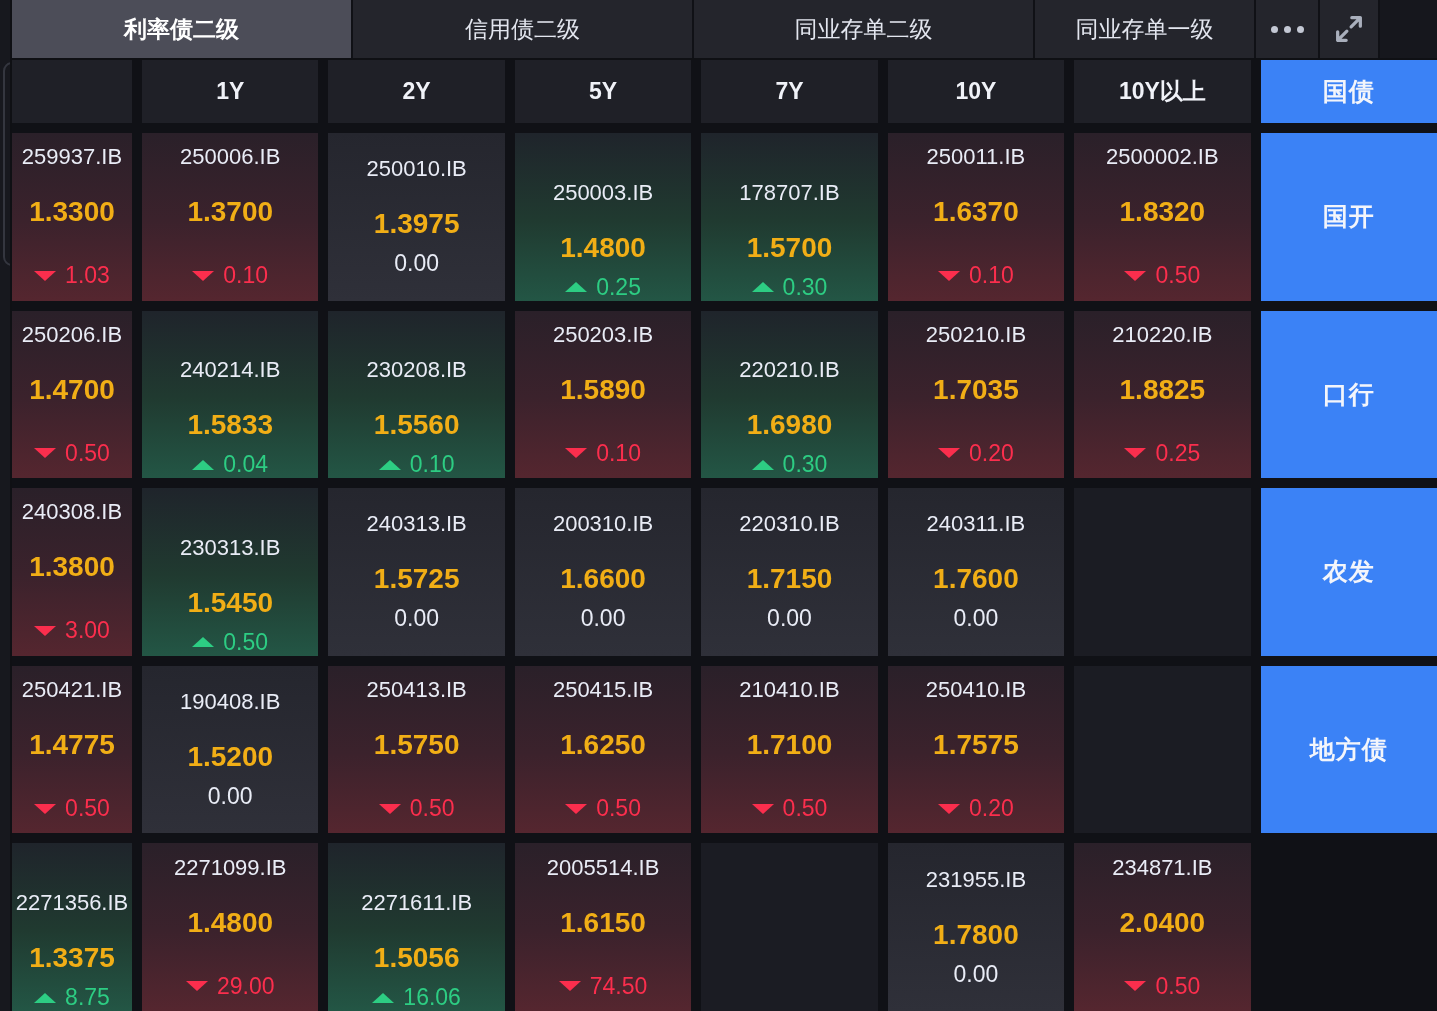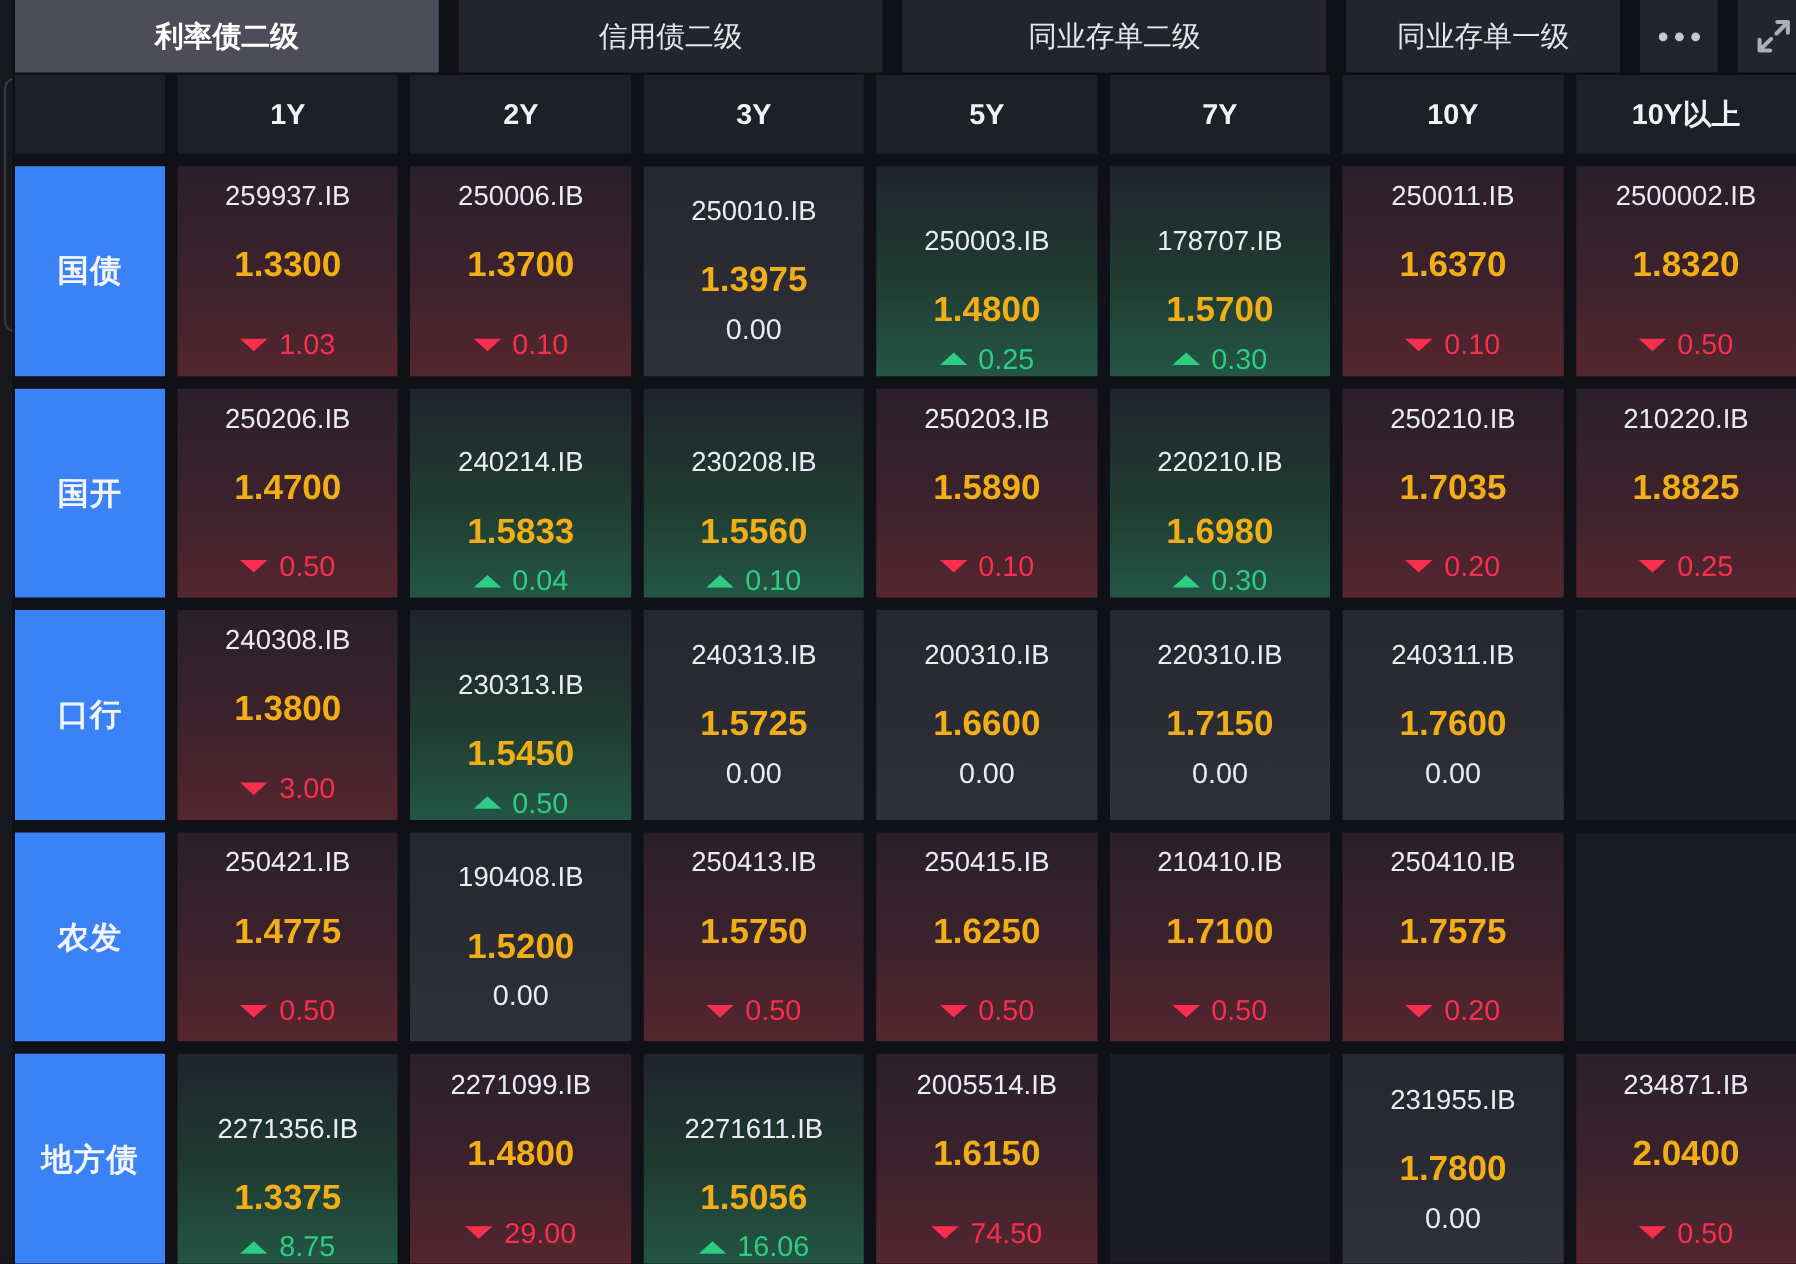--- a/index.html
+++ b/index.html
@@ -11,21 +11,21 @@
   }
   .app{position:relative;width:1437px;height:1011px;display:flex;}
 
   
   .left-strip{flex:none;width:10px;height:100%;background:#17181e;border-right:2px solid #0f1014;position:relative;overflow:hidden;}
   .corner-frag{position:absolute;top:62px;left:3px;width:16px;height:200px;border:2px solid #34363f;border-radius:9px;}
 
   .main{flex:1;min-width:0;display:flex;flex-direction:column;}
 
   
-  .tabbar{flex:none;height:58px;background:#101116;display:flex;align-items:stretch;gap:16px;border-bottom:2px solid #0f1014;}
+  .tabbar{flex:none;height:58px;background:#101116;display:flex;align-items:stretch;gap:2px;border-bottom:2px solid #0f1014;}
   .tab{flex:none;display:flex;align-items:center;justify-content:center;background:#24252c;color:#e3e6ef;font-size:23px;cursor:pointer;}
   .tab:nth-child(1),.tab:nth-child(2),.tab:nth-child(3){width:339px;}
   .tab:nth-child(4){width:219px;font-family:Liberation Serif, serif;}
   .tab.active{background:#4c4d58;color:#ffffff;font-weight:bold;}
   .icon-btn{flex:none;display:flex;align-items:center;justify-content:center;background:#24252c;cursor:pointer;}
   .more-btn{width:62px;}
   .expand-btn{width:58px;}
   .edge-pad{flex:1;background:#16171d;}
   .dots{display:flex;gap:6px;}
   .dots i{width:7px;height:7px;border-radius:50%;background:#c3c8d4;}
@@ -82,21 +82,20 @@
         </svg>
       </div>
       <div class="edge-pad"></div>
     </div>
 
     <div class="grid">
 
     <div class="corner"></div>
         <div class="th">1Y</div>
         <div class="th">2Y</div>
-        <div class="th">3Y</div>
         <div class="th">5Y</div>
         <div class="th">7Y</div>
         <div class="th">10Y</div>
         <div class="th">10Y以上</div>
         <div class="rowlabel">国债</div>
         <div class="cell down">
           <div class="code">259937.IB</div>
           <div class="price">1.3300</div>
           <div class="chg down">
             <span class="tri-down"></span>

